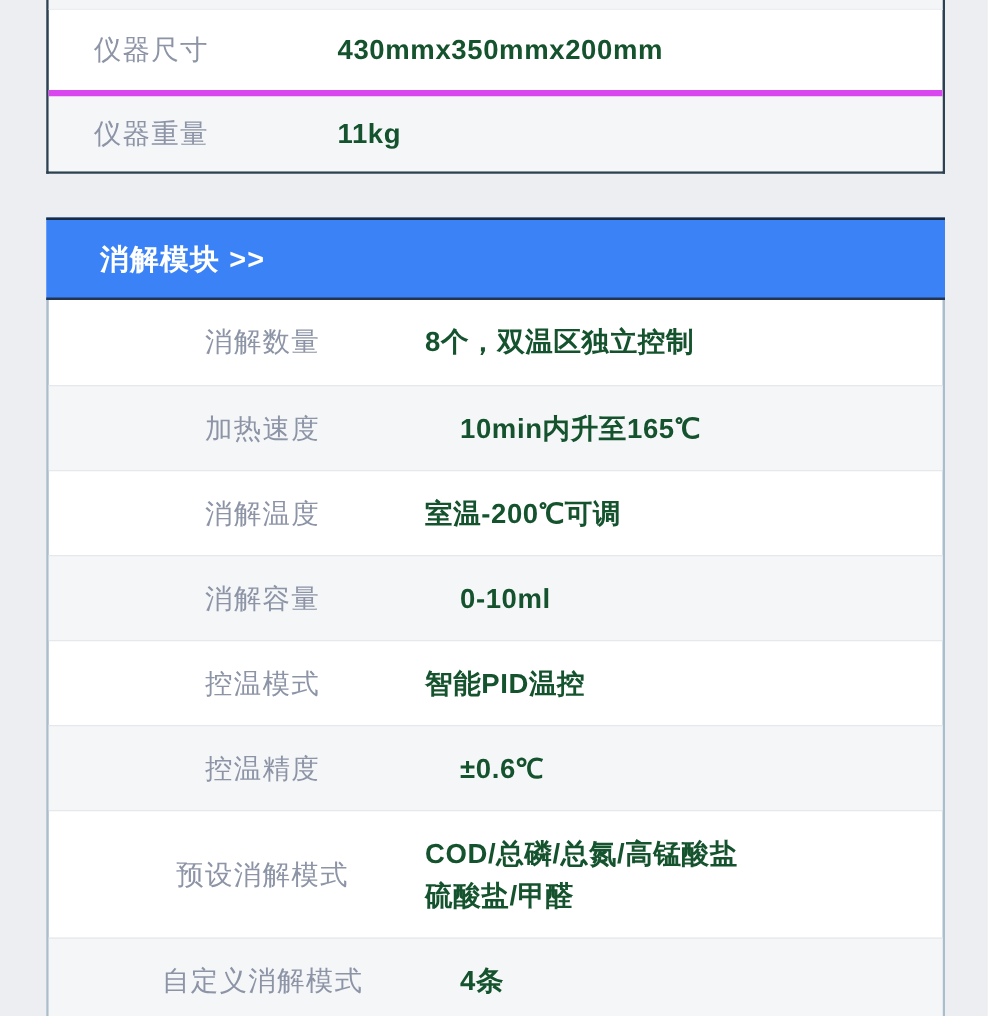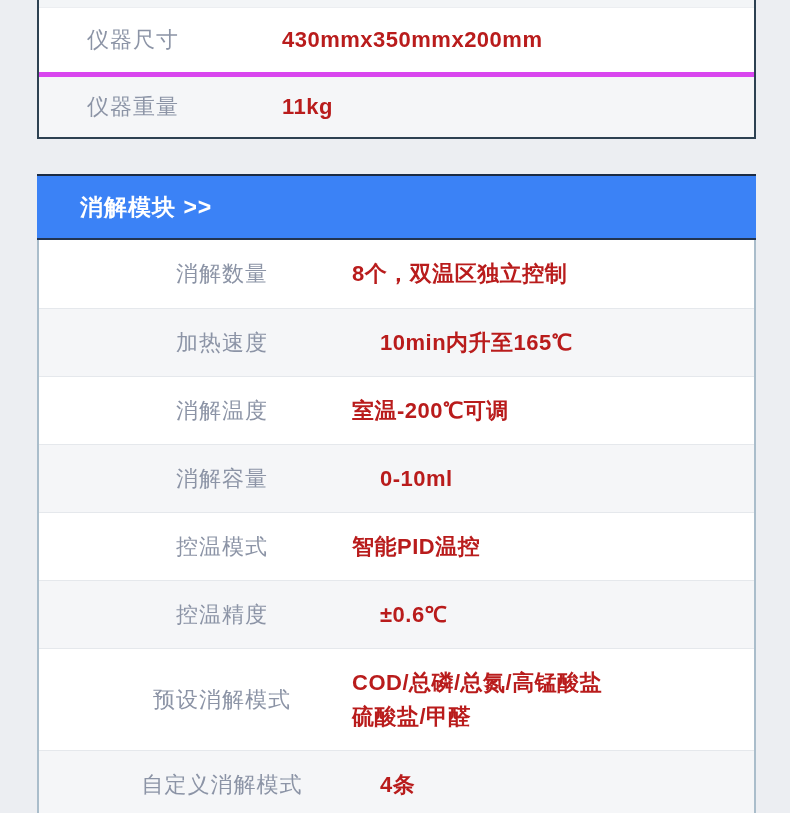--- a/index.html
+++ b/index.html
@@ -69,24 +69,23 @@
   .t2-row.alt { background: #f5f6f8; gap: 28px; }
   .t2-row.tall { height: 102px; }
   .t2-row .spec-label { width: 260px; text-align: center; }
 
   
   .spec-label {
     color: #8c94a6;
     font-size: 22px;
     flex: 0 0 auto;
     letter-spacing: 1px;
-    margin-left: 12px;
   }
   .spec-value {
-    color: #b91c1c;
+    color: #14532d;
     font-size: 22px;
     font-weight: 600;
     white-space: pre-line;
     line-height: 34px;
     letter-spacing: 0.5px;
   }
 </style>
 </head>
 <body>
 

